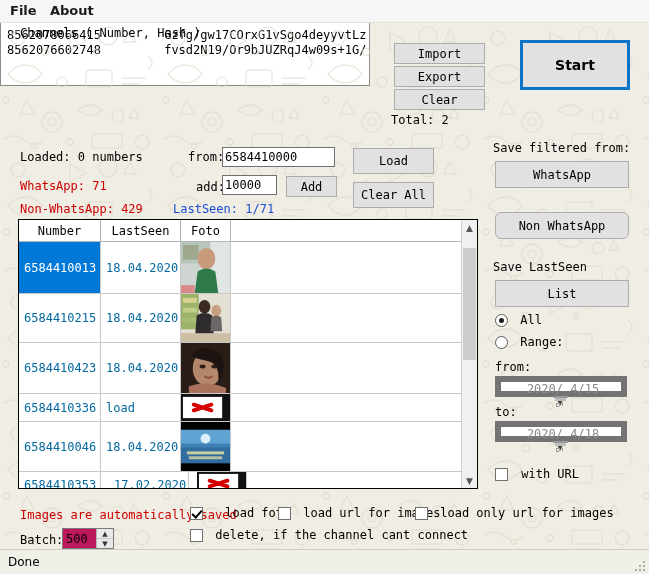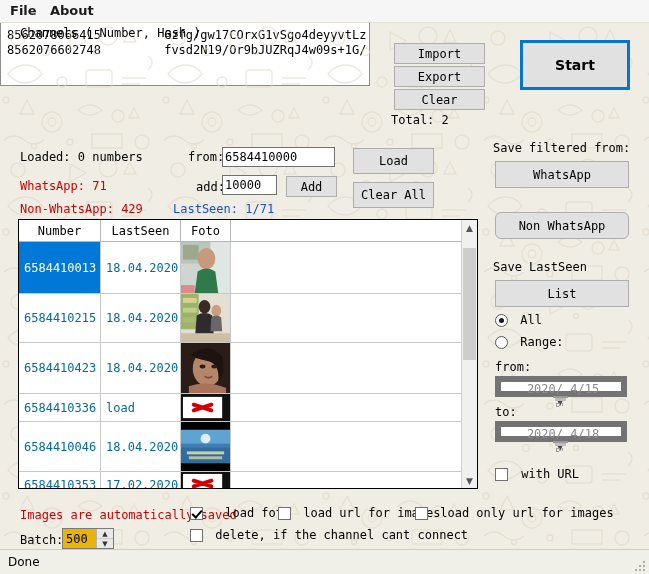--- a/index.html
+++ b/index.html
@@ -135,21 +135,21 @@
       linear-gradient(to bottom,#9a9a9a 1px,transparent 1px) repeat-y;
     background-size:3px 3px,3px 3px;
   }
   .dtp .arw{
     width:14px;text-align:center;font-size:8px;color:#444;
     font-family:"DejaVu Sans",sans-serif;margin-right:2px;cursor:pointer;
   }
 
   
   .spin{
-    position:absolute;background:#eab308;border:1px solid #7a7a7a;
+    position:absolute;background:#be185d;border:1px solid #7a7a7a;
     box-sizing:border-box;display:flex;align-items:stretch;z-index:3;
   }
   .spin .sv{flex:1;padding-left:3px;display:flex;align-items:center;font-size:12px;}
   .spin .sbtns{width:16px;display:flex;flex-direction:column;border-left:1px solid #b5b5b5;}
   .spin .sb{
     flex:1;background:#e9e9e9;display:flex;align-items:center;justify-content:center;
     font-size:7px;color:#333;font-family:"DejaVu Sans",sans-serif;cursor:pointer;
   }
   .spin .sb:first-child{border-bottom:1px solid #c9c9c9;}
 
@@ -337,21 +337,21 @@
         <rect x="0" y="8" width="50" height="14" fill="#5fa3d2"></rect>
         <circle cx="25" cy="17" r="5" fill="#ddeffb"></circle>
         <rect x="0" y="26" width="50" height="16" fill="#2f6da0"></rect>
         <rect x="6" y="30" width="38" height="3" fill="#e6e0a0" opacity=".85"></rect>
         <rect x="8" y="35" width="34" height="3" fill="#d9d3a0" opacity=".8"></rect>
       </svg>
     </div>
     <div class="c" style="flex:1;border-right:none;"></div>
   </div>
 
-  <div class="g-row" style="height:26px;">
+  <div class="g-row" style="height:26px;gap:8px;">
     <div class="c" style="width:82px;">6584410353</div>
     <div class="c" style="width:80px;">17.02.2020</div>
     <div class="c foto" style="width:50px;">
       <svg class="foto-img" viewBox="0 0 50 26" preserveAspectRatio="none">
         <rect width="50" height="26" fill="#111"></rect>
         <rect x="2" y="2" width="40" height="21" fill="#fff"></rect>
         <path d="M13 9 l18 6 M13 15 l18 -6" stroke="#d40000" stroke-width="4" stroke-linecap="round"></path>
       </svg>
     </div>
     <div class="c" style="flex:1;border-right:none;"></div>

